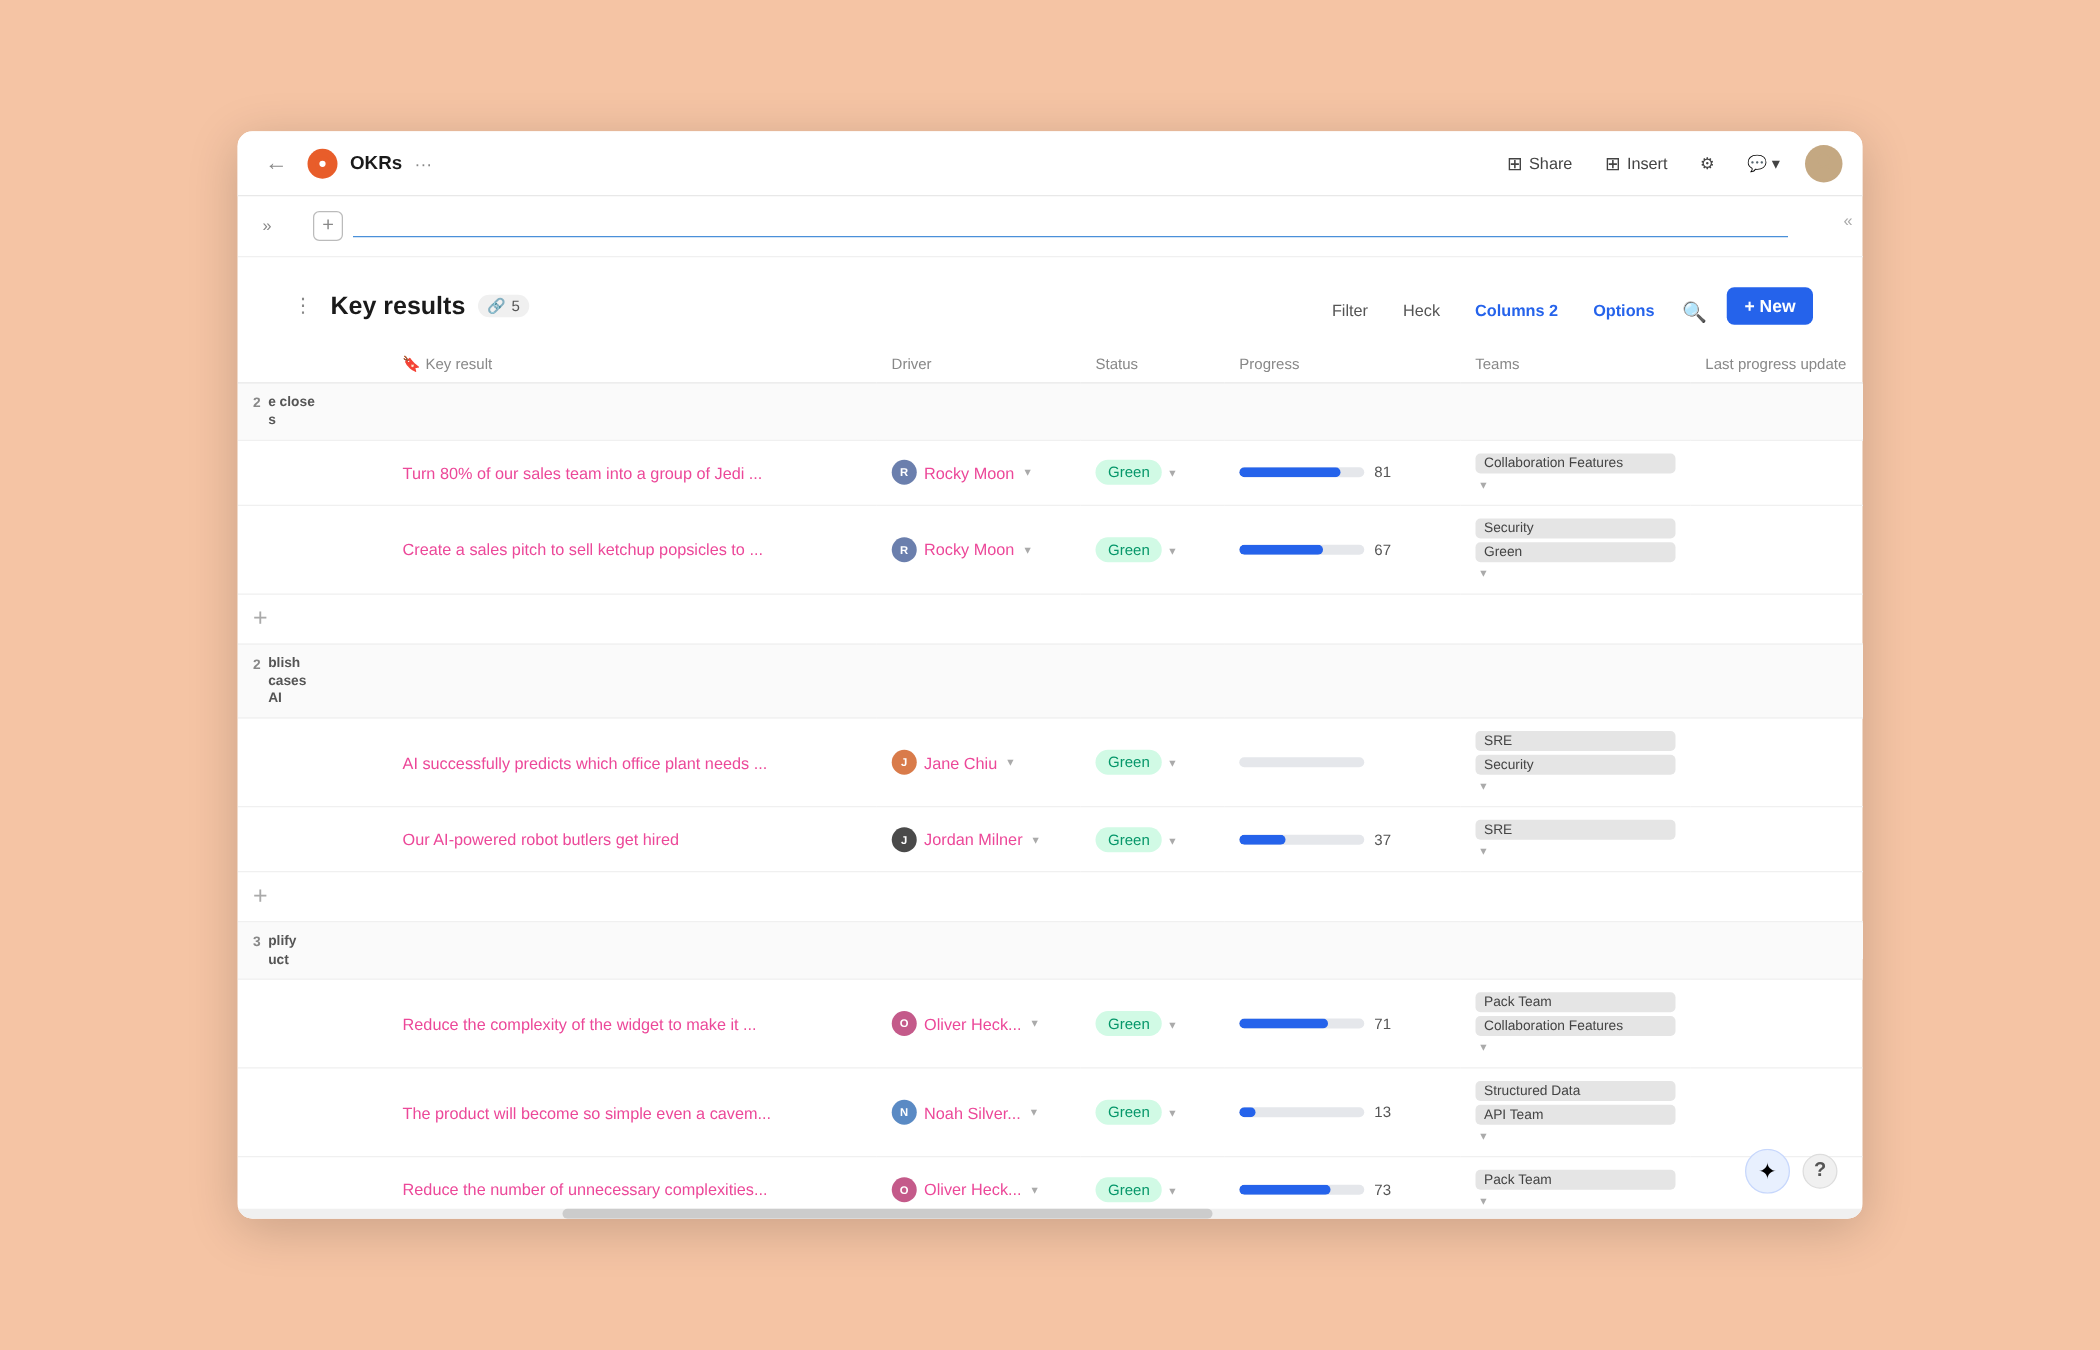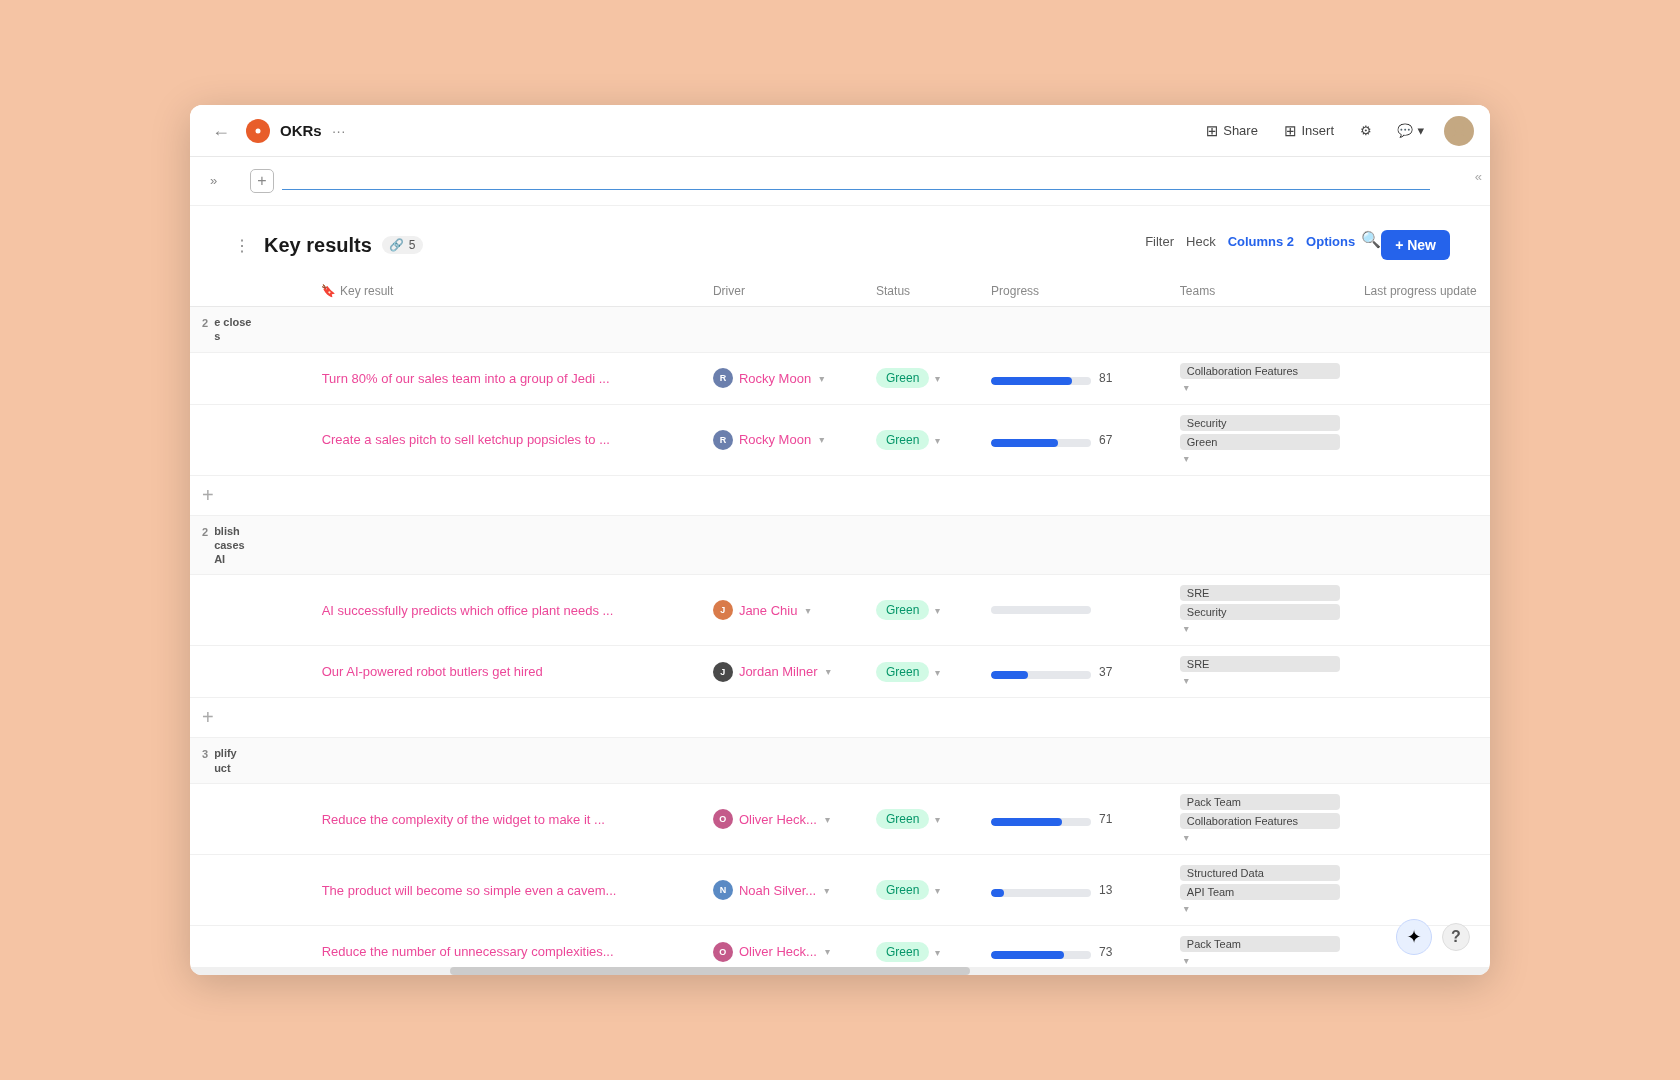--- a/index.html
+++ b/index.html
@@ -163,21 +163,22 @@
       gap: 4px;
       background: #f0f0f0;
       border-radius: 12px;
       padding: 2px 8px;
       font-size: 12px;
       color: #555;
       cursor: pointer;
     }
     .kr-header-right {
       display: flex;
-      align-items: flex-start;
+      align-items: flex-end;
+      gap: 16px;
     }
     .kr-action-btn {
       font-size: 13px;
       color: #555;
       cursor: pointer;
       padding: 4px 6px;
       border-radius: 4px;
     }
     .kr-action-btn.blue { color: #2563eb; font-weight: 600; }
     .search-icon-btn {
@@ -284,21 +285,21 @@
       gap: 4px;
       padding: 3px 10px;
       border-radius: 12px;
       font-size: 12px;
       font-weight: 500;
     }
     .status-green { background: #d1fae5; color: #059669; }
     
     .progress-cell {
       display: flex;
-      align-items: flex-end;
+      align-items: center;
       gap: 8px;
       min-width: 140px;
     }
     .progress-bar-bg {
       width: 100px;
       height: 8px;
       background: #e5e7eb;
       border-radius: 4px;
       overflow: hidden;
     }

